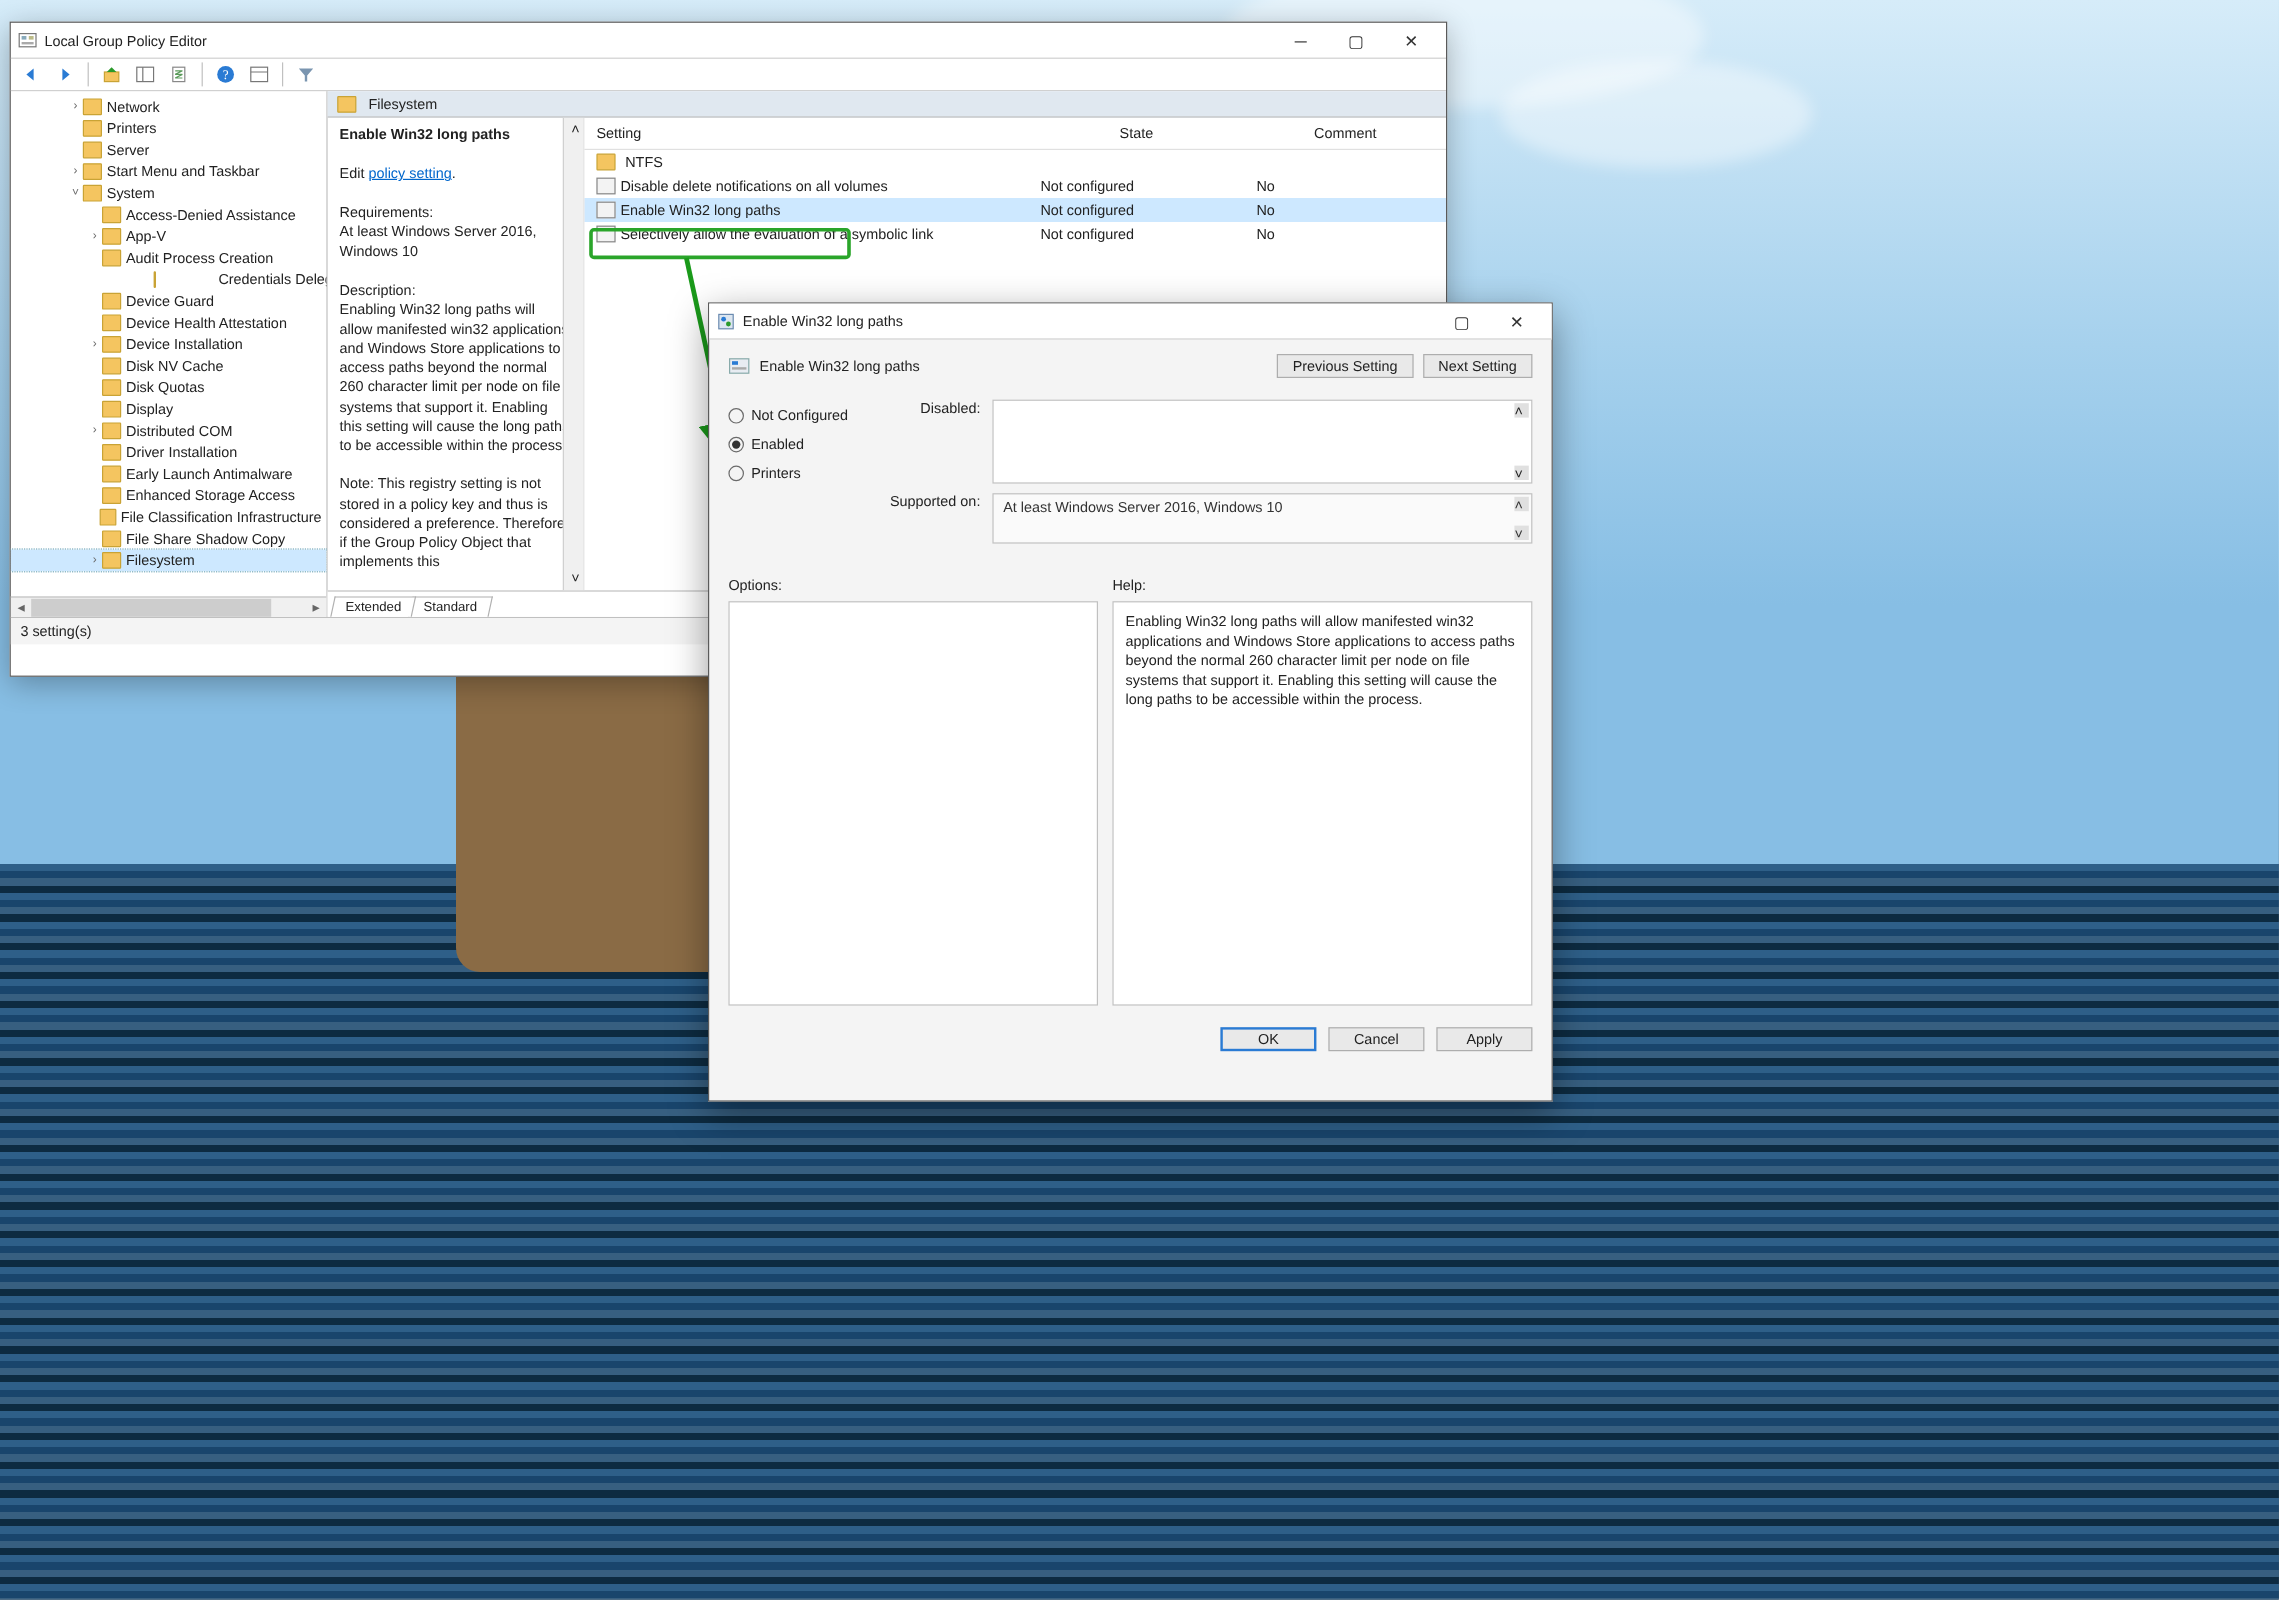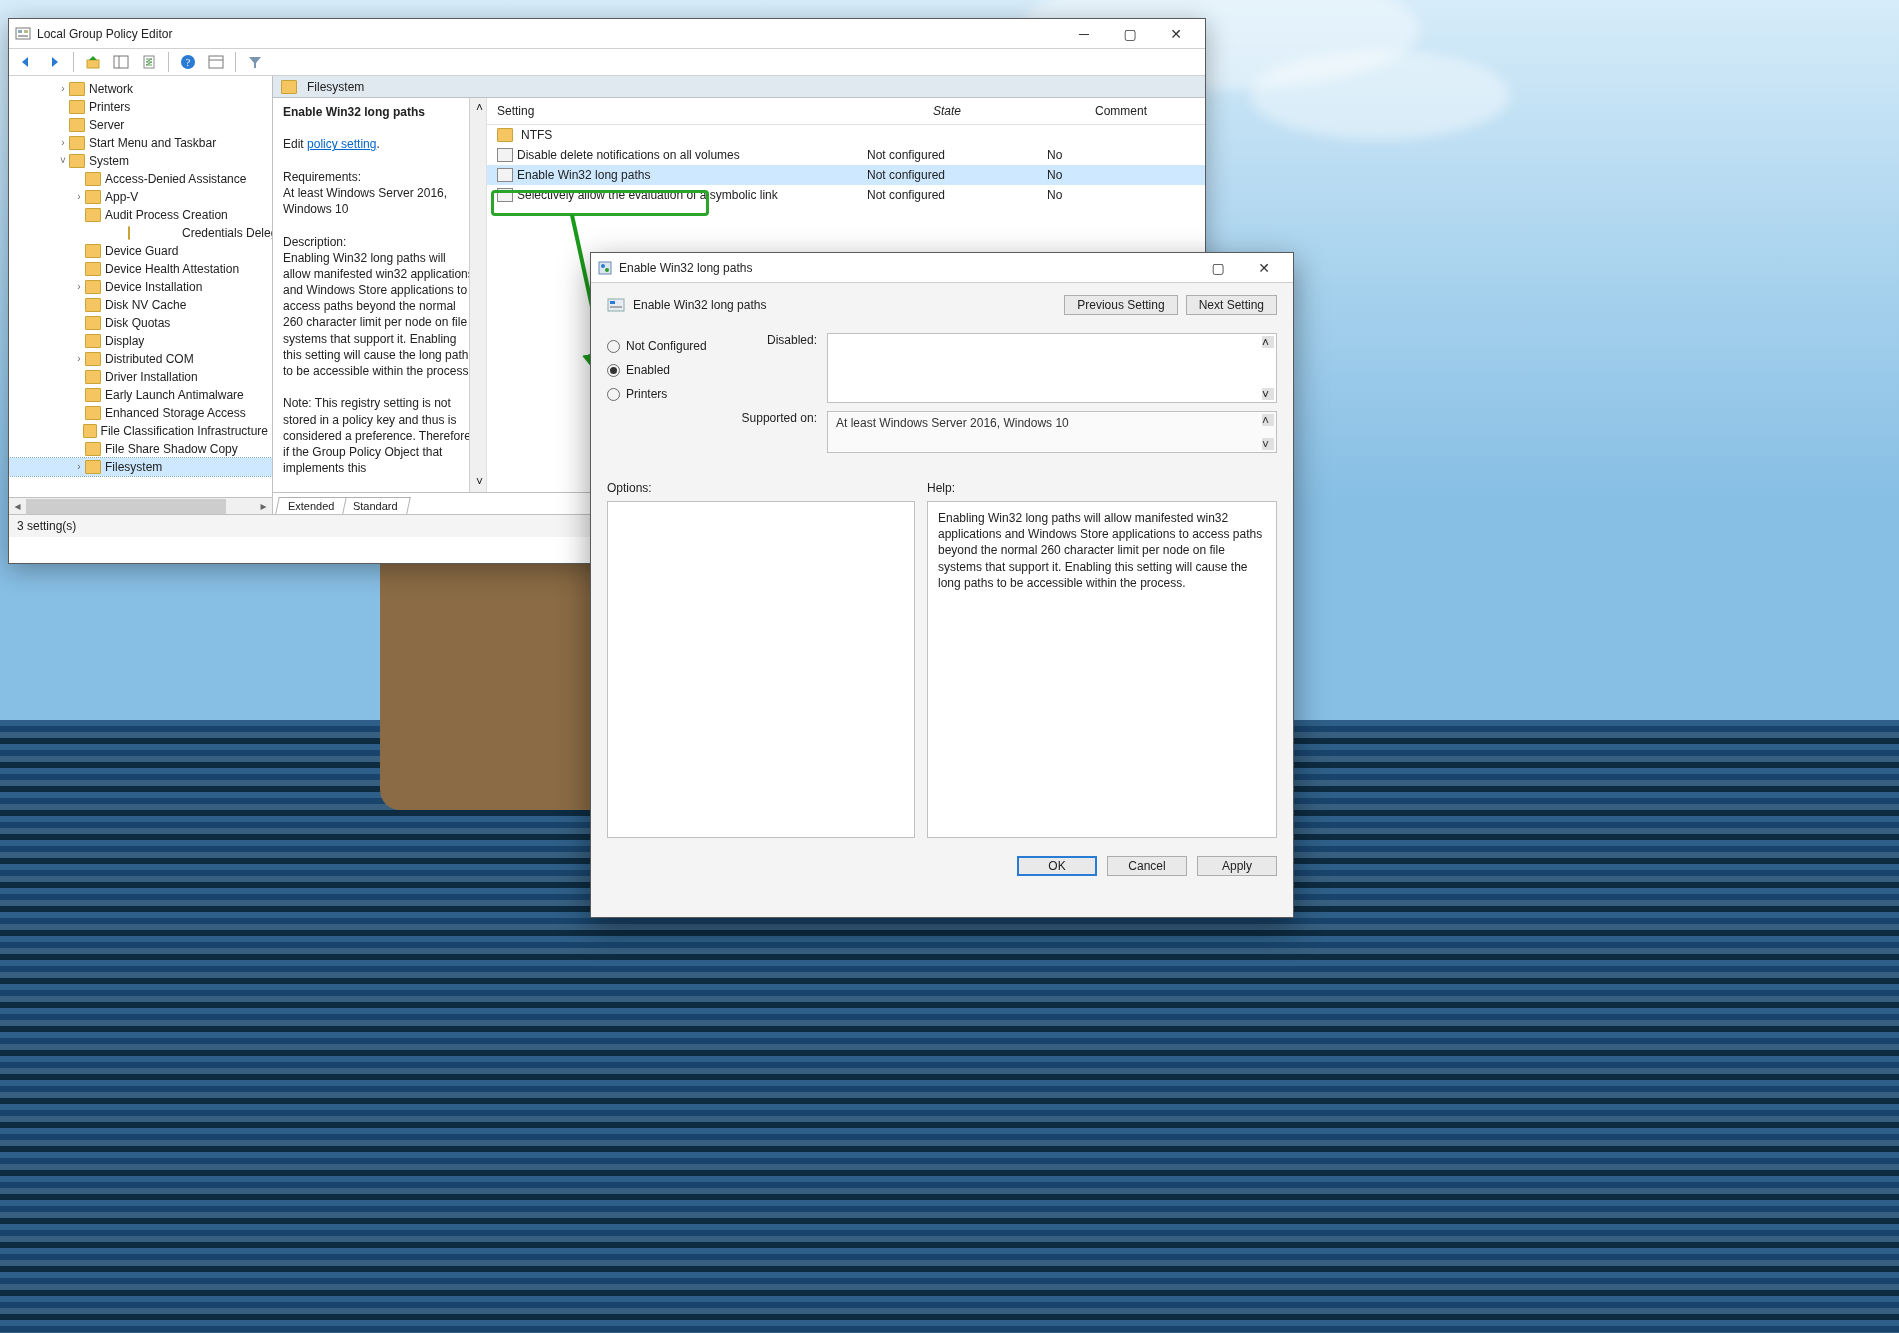--- a/index.html
+++ b/index.html
@@ -98,21 +98,21 @@
     border-right:1px solid #e0e0e0;
     overflow:hidden;
     position:relative;
   }
   .descpane b { font-weight:600;}
   .policylink { color:#0066cc; text-decoration:underline;}
   .listpane { flex:1; display:flex; flex-direction:column; }
   .listhead { display:flex; border-bottom:1px solid #e0e0e0; }
   .col { padding:6px 10px; font-size:12px; }
   .col.setting { width:370px;}
-  .col.state { width:180px; text-align:center;font-style:italic;}
+  .col.state { width:180px; text-align:center;}
   .col.comment { flex:1; text-align:center;}
   .row { display:flex; align-items:center; height:20px; }
   .row .cell { padding:0 10px; font-size:12px; }
   .row .cell.setting { width:370px; display:flex; align-items:center; gap:4px;}
   .row .cell.state { width:180px; }
   .row .cell.comment { flex:1; }
   .row.sel { background:#cde8ff; }
   .picon { width:16px; height:14px; display:inline-block; border:1px solid #888; background:#f3f3f3;}
   .picon.fld { background:#f4c560; border:1px solid #c9a335;}
   .vscroll-stub { position:absolute; right:0; top:0; bottom:0; width:17px; background:#f0f0f0; border-left:1px solid #d0d0d0;}

